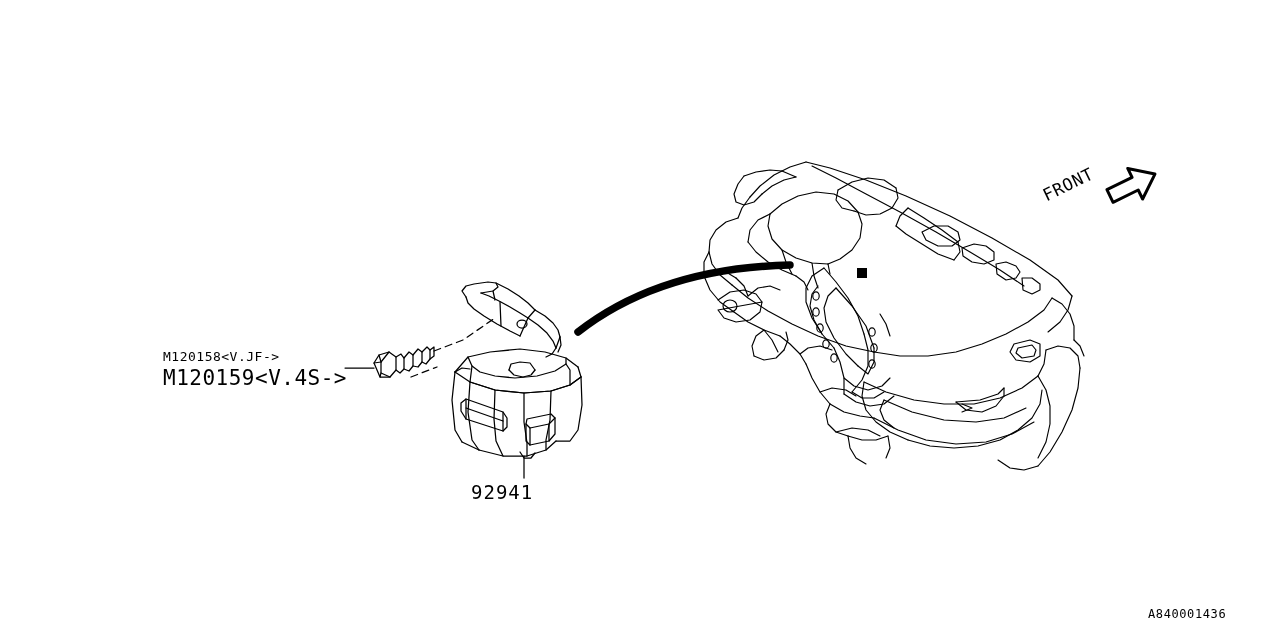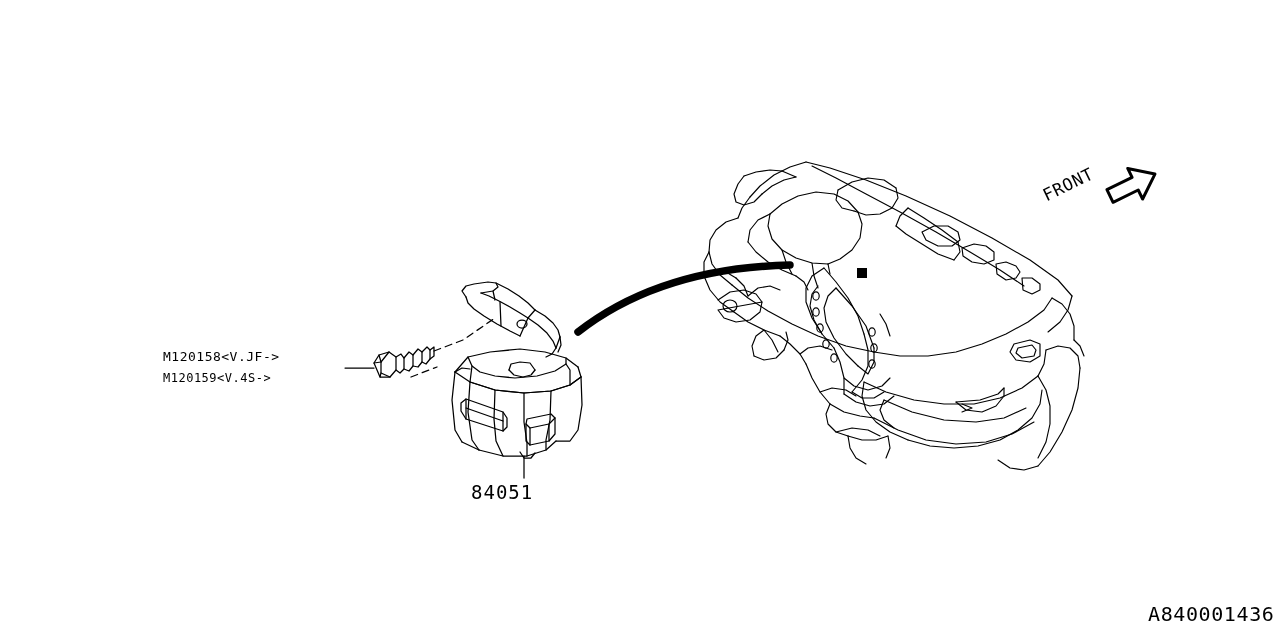--- a/index.html
+++ b/index.html
@@ -33,34 +33,34 @@
   }
   #label-bolt-1 {
     left: 163px;
     top: 346px;
     font-size: 13px;
     line-height: 21px;
   }
   #label-bolt-2 {
     left: 163px;
     top: 368px;
-    font-size: 12px;
+    font-size: 21px;
     line-height: 21px;
   }
   #label-ecu {
     left: 471px;
     top: 481px;
     font-size: 19px;
     line-height: 22px;
     letter-spacing: 1px;
   }
   #label-catalog-id {
     left: 1148px;
     top: 605px;
-    font-size: 20px;
+    font-size: 12px;
     line-height: 18px;
     letter-spacing: 0.6px;
   }
   #label-front {
     left: 1040px;
     top: 188px;
     font-size: 17px;
     line-height: 19px;
     letter-spacing: 0.5px;
     transform: rotate(-26deg);
@@ -293,19 +293,19 @@
         <path d="M0,-7 L28,-7 L28,-17 L50,0 L28,17 L28,7 L0,7 Z" fill="#ffffff" stroke="#000000" stroke-width="3"></path>
       </g>
 
     </g>
   </svg>
 
   <div class="label-text" id="label-bolt-1">M120158&lt;V.JF-&gt;</div>
 
   <div class="label-text" id="label-bolt-2">M120159&lt;V.4S-&gt;</div>
 
-  <div class="label-text" id="label-ecu">84051</div>
+  <div class="label-text" id="label-ecu">92941</div>
 
   <div class="label-text" id="label-front">FRONT</div>
 
   <div class="label-text" id="label-catalog-id">A840001436</div>
 
 </div>
 
 </body></html>

